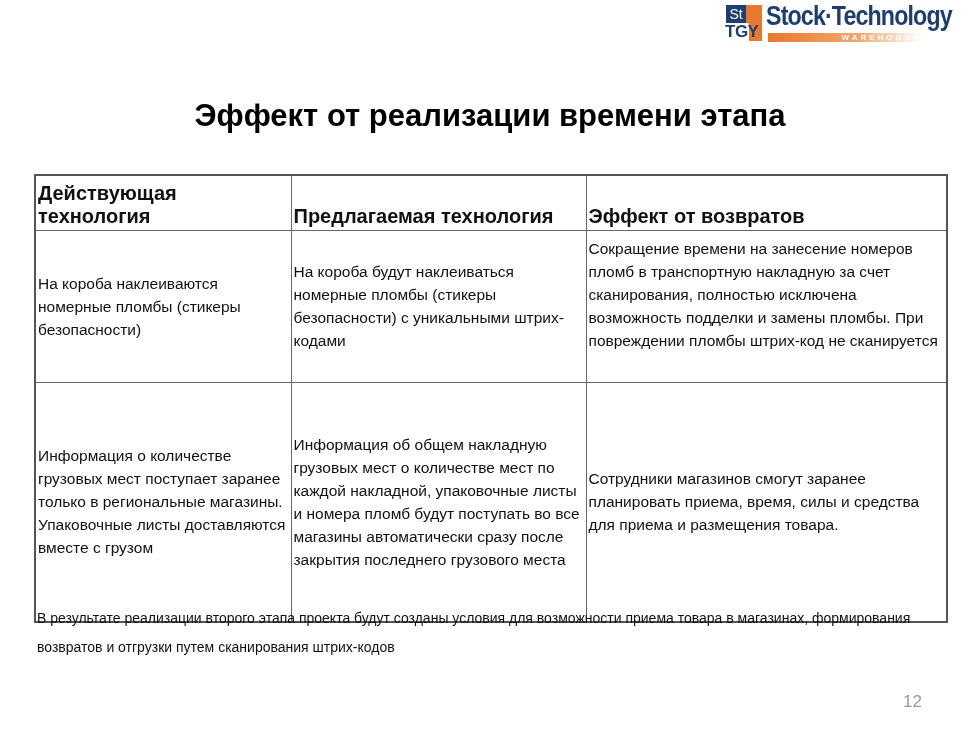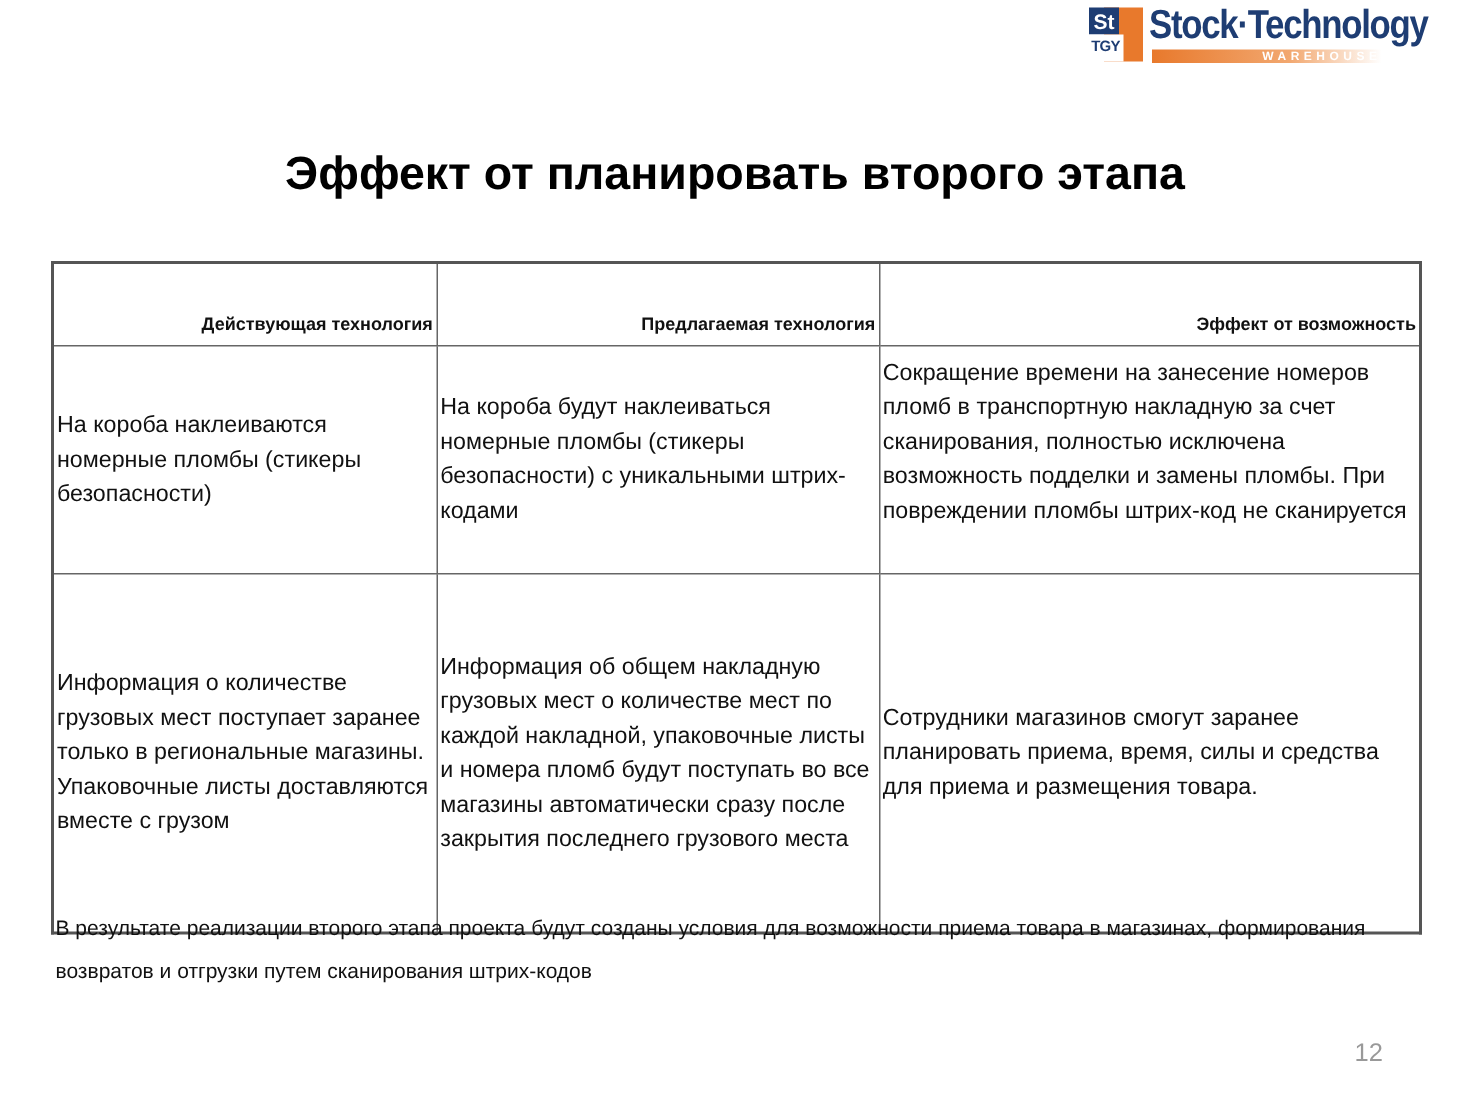--- a/index.html
+++ b/index.html
@@ -3,68 +3,68 @@
   <meta charset="utf-8">
   <style>
     html, body { margin: 0; padding: 0; }
     body {
       width: 980px; height: 735px; background: #ffffff; position: relative; overflow: hidden;
       font-family: "Liberation Sans", "DejaVu Sans", sans-serif; color: #111;
     }
     .logo { position: absolute; left: 724px; top: 3px; width: 250px; height: 42px; }
     .logo-mark { position: absolute; left: 0; top: 0; width: 40px; height: 40px; }
     .logo-mark .box-orange { position: absolute; left: 12px; top: 2px; width: 26px; height: 36px; background: #e8792c; }
-    .logo-mark .box-navy { position: absolute; left: 2px; top: 2px; width: 20px; height: 18px; background: #1e3d73; color: #fff; font-weight: bold; font-size: 14px; line-height: 18px; text-align: center; }
-    .logo-mark .tgy { position: absolute; left: 1px; top: 20px; width: 24px; height: 18px; background: #fff; color: #1e3d73; font-weight: bold; font-size: 10px; line-height: 18px; text-align: center; letter-spacing: -0.5px; }
+    .logo-mark .box-navy { position: absolute; left: 2px; top: 2px; width: 20px; height: 18px; background: #1e3d73; color: #fff; font-weight: normal; font-size: 14px; line-height: 18px; text-align: center; }
+    .logo-mark .tgy { position: absolute; left: 1px; top: 20px; width: 24px; height: 18px; background: #fff; color: #1e3d73; font-weight: bold; font-size: 17px; line-height: 18px; text-align: center; letter-spacing: -0.5px; }
     .logo-name { position: absolute; left: 42px; top: -2px; font-size: 27px; font-weight: bold; color: #1e3d73; letter-spacing: -1px; font-family: "Liberation Sans Narrow", "Liberation Sans", sans-serif; transform: scaleX(0.86); transform-origin: left; white-space: nowrap; }
     .logo-sub { position: absolute; left: 44px; top: 30px; width: 150px; height: 9px; background: linear-gradient(90deg, #e8792c 0%, #f2a870 60%, #ffffff 100%); color: #fff; font-size: 8px; line-height: 9px; letter-spacing: 3px; padding-left: 3px; font-weight: bold; text-align: right; }
 
     .title { position: absolute; left: 0; top: 98px; width: 980px; text-align: center; font-size: 31px; font-weight: bold; color: #000; }
 
     table.effect {
       position: absolute; left: 34px; top: 174px; width: 912px; height: 413px;
       border-collapse: collapse; table-layout: fixed;
       font-size: 15.5px; line-height: 23px; color: #111;
       border: 2px solid #555;
     }
     table.effect td, table.effect th { border: 1px solid #666; padding: 0 2px; vertical-align: middle; text-align: left; }
-    table.effect th { font-weight: bold; text-align: right; vertical-align: bottom; padding-bottom: 2px; font-size: 12px; }
+    table.effect th { font-weight: bold; text-align: left; vertical-align: bottom; padding-bottom: 2px; font-size: 20px; }
     col.c1 { width: 256px; } col.c2 { width: 295px; } col.c3 { width: 361px; }
     tr.h { height: 55px; } tr.r1 { height: 152px; } tr.r2 { height: 240px; }
     .r1 .col3 { vertical-align: top; padding-top: 6px; }
 
     .conclusion { position: absolute; left: 37px; top: 604px; width: 940px; font-size: 14px; line-height: 29px; color: #111; }
     .page-num { position: absolute; left: 903px; top: 692px; font-size: 17px; color: #999; }
   </style>
 </head>
 <body>
 
 <div class="logo">
   <div class="logo-mark">
     <div class="box-orange"></div>
     <div class="box-navy">St</div>
     <div class="tgy">TGY</div>
   </div>
   <div class="logo-name">Stock·Technology</div>
   <div class="logo-sub">WAREHOUSE</div>
 </div>
 
-<div class="title">Эффект от планировать второго этапа</div>
+<div class="title">Эффект от реализации времени этапа</div>
 
 <table class="effect">
   <colgroup>
       <col class="c1">
       <col class="c2">
       <col class="c3">
     </colgroup>
   <tbody>
       <tr class="h">
     <th>Действующая технология</th>
     <th>Предлагаемая технология</th>
-    <th>Эффект от возможность</th>
+    <th>Эффект от возвратов</th>
   </tr>
   <tr class="r1">
     <td>На короба наклеиваются номерные пломбы (стикеры безопасности)</td>
     <td>На короба будут наклеиваться номерные пломбы (стикеры безопасности) с уникальными штрих-кодами</td>
     <td class="col3">Сокращение времени на занесение номеров пломб в транспортную накладную за счет сканирования, полностью исключена возможность подделки и замены пломбы. При повреждении пломбы штрих-код не сканируется</td>
   </tr>
   <tr class="r2">
     <td>Информация о количестве грузовых мест поступает заранее только в региональные магазины. Упаковочные листы доставляются вместе с грузом</td>
     <td>Информация об общем накладную грузовых мест о количестве мест по каждой накладной, упаковочные листы и номера пломб будут поступать  во все магазины автоматически  сразу после закрытия последнего грузового места</td>
     <td>Сотрудники магазинов смогут заранее планировать приема, время, силы и средства для приема и размещения товара.</td>

